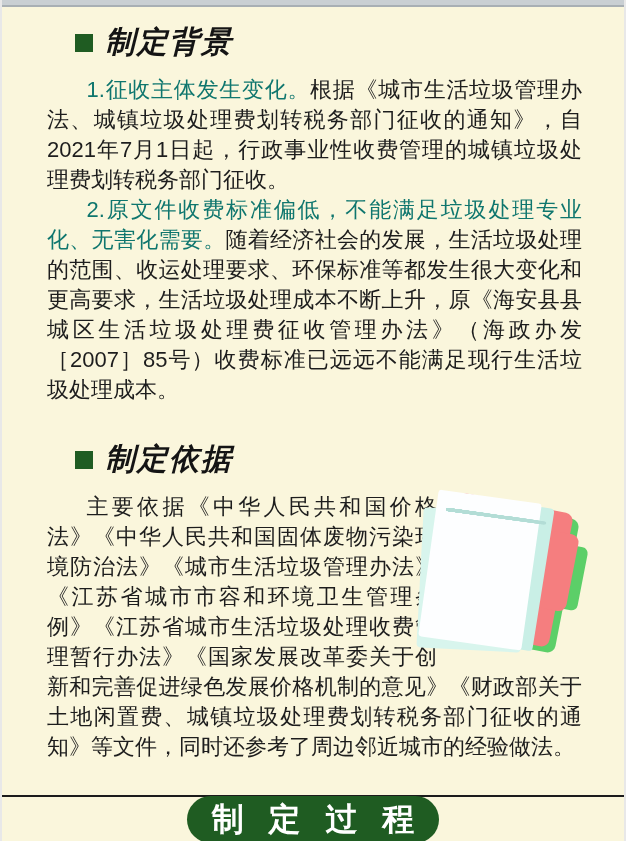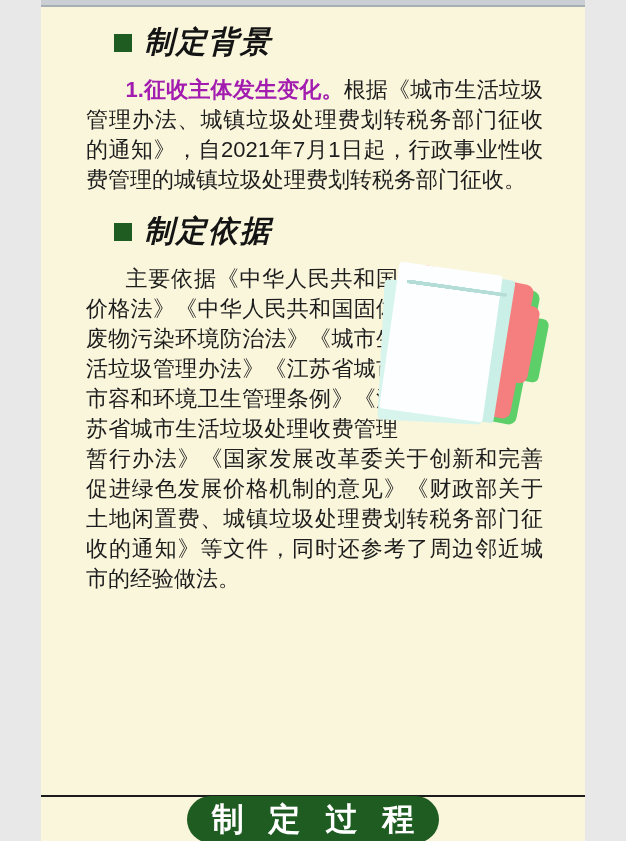--- a/index.html
+++ b/index.html
@@ -1,54 +1,54 @@
 <!DOCTYPE html>
 <html><head>
 <meta charset="utf-8">
 <style>
   html,body { margin:0; padding:0; background:#e8e8e8; }
   .page {
     position:relative;
-    width:544px; height:841px;
+    width:622px; height:841px;
     margin:0 auto;
     background:#faf6dc;
     overflow:hidden;
     font-family:"Liberation Sans", sans-serif;
     color:#1d1d1d;
   }
   .top-strip {
     position:absolute; top:0; left:0; right:0;
     height:5px; background:#c9cfd3;
     border-bottom:2px solid #a8afb4;
   }
   .content {
     position:absolute; top:14px; left:45px; right:42px;
   }
   .section-heading {
     display:flex; align-items:center;
     margin:8px 0 12px 28px;
   }
-  .section-heading.second { margin-top:16px; }
+  .section-heading.second { margin-top:34px; }
   .bullet {
     width:18px; height:18px;
     background:#1f5c22;
     margin-right:12px; flex:none;
   }
   .heading-text {
     font-size:30px; font-weight:bold; font-style:italic;
     color:#141414; letter-spacing:2px;
   }
   .para {
     margin:0;
     font-size:22px; line-height:30px;
     text-align:justify;
     text-indent:1.8em;
     color:#1d1d1d;
   }
-  .lead { color:#a21caf; font-weight:bold; }
+  .lead { color:#0f766e; font-weight:normal; }
 
   
   .doc-float {
     display:block; float:right;
     width:135px; height:162px;
     margin:2px 0 6px 10px;
     position:relative;
   }
   .docs { display:block; position:absolute; left:-35px; top:0; width:172px; height:162px; }
   .docs span { display:block; position:absolute; }
@@ -108,20 +108,21 @@
 
   <div class="content">
 
     <div class="section-heading">
       <span class="bullet"></span>
       <span class="heading-text">制定背景</span>
     </div>
 
     <p class="para"><span class="lead">1.征收主体发生变化。</span><span>根据《城市生活垃圾管理办法、城镇垃圾处理费划转税务部门征收的通知》，自2021年7月1日起，行政事业性收费管理的城镇垃圾处理费划转税务部门征收。</span></p>
 
+    <p class="para"><span class="lead">2.原文件收费标准偏低，不能满足垃圾处理专业化、无害化需要。</span><span>随着经济社会的发展，生活垃圾处理的范围、收运处理要求、环保标准等都发生很大变化和更高要求，生活垃圾处理成本不断上升，原《海安县县城区生活垃圾处理费征收管理办法》（海政办发［2007］85号）收费标准已远远不能满足现行生活垃圾处理成本。</span></p>
 
 
     <div class="section-heading second">
       <span class="bullet"></span>
       <span class="heading-text">制定依据</span>
     </div>
 
     <p class="para"><span class="doc-float">
           <span class="docs">
             <span class="doc-green"></span>

